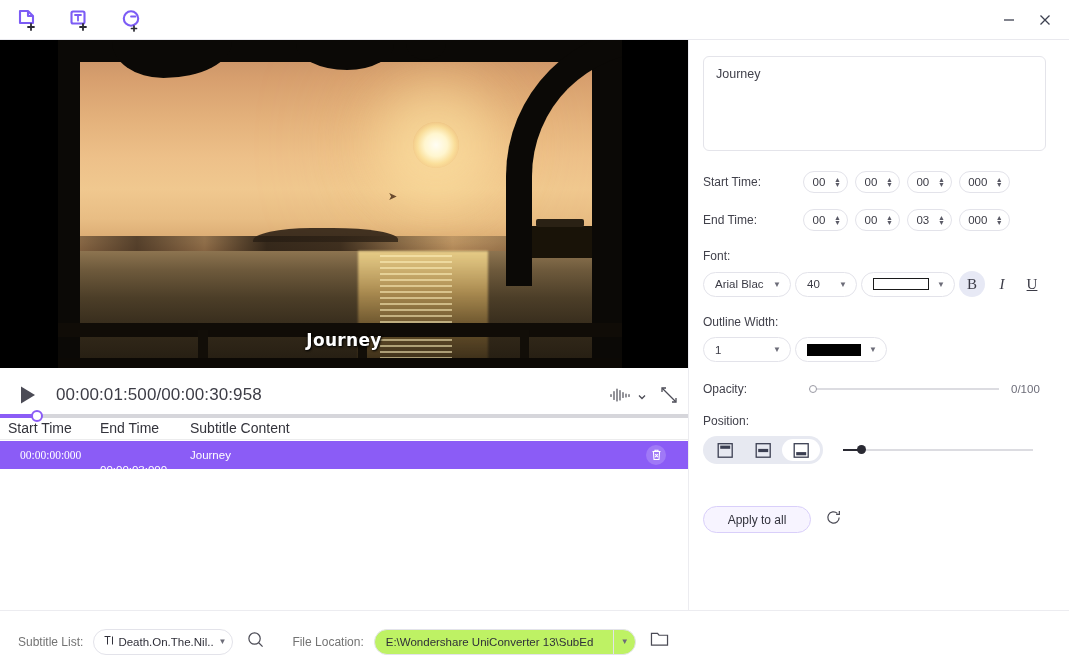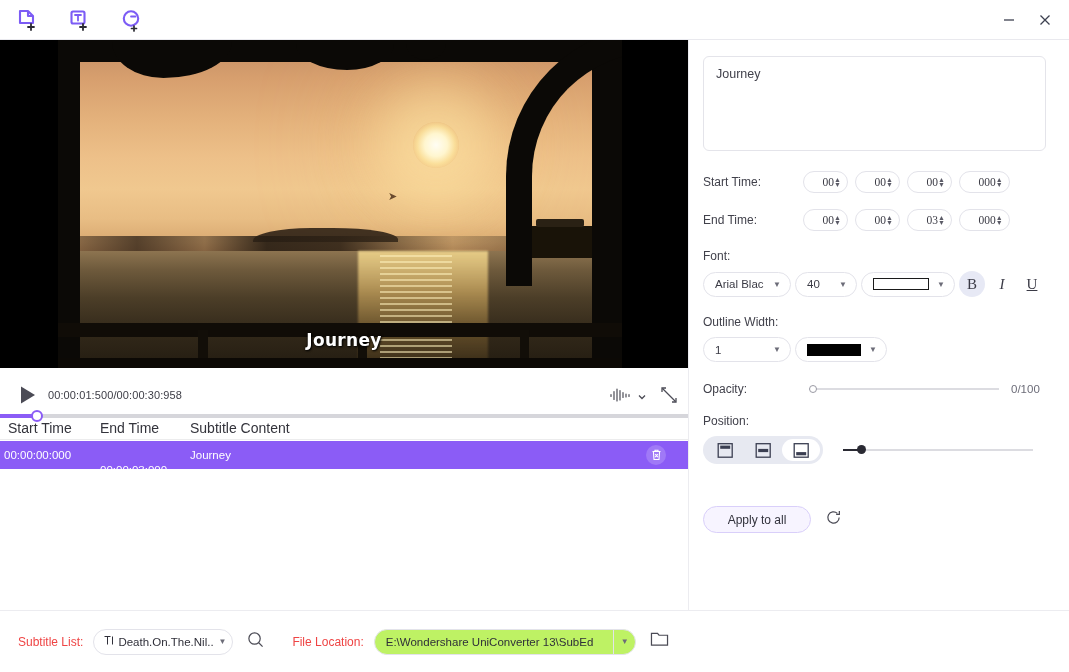--- a/index.html
+++ b/index.html
@@ -159,21 +159,21 @@
     cursor: pointer;
   }
   .transport {
     position: absolute; left: 0; top: 336px; width: 688px; height: 38px;
     display: flex; align-items: center;
   }
   .play-btn {
     width: 40px; height: 38px; display: flex; align-items: center; justify-content: center;
     cursor: pointer; margin-left: 8px;
   }
-  .time-label { font-size: 11px; color: #3d3d46; letter-spacing: 0.1px; }
+  .time-label { font-size: 17px; color: #3d3d46; margin-left: 8px; letter-spacing: 0.1px; }
   .transport-right {
     position: absolute; right: 10px; top: 0; height: 38px;
     display: flex; align-items: center; gap: 14px;
   }
   .icon-btn { cursor: pointer; display: flex; align-items: center; gap: 3px; }
 
   
   .table-head {
     position: absolute; left: 0; top: 376px; width: 688px; height: 24px;
     display: flex; align-items: center;
@@ -182,21 +182,21 @@
   }
   .th-start { width: 100px; padding-left: 8px; }
   .th-end { width: 90px; }
   .th-content { flex: 1; }
   .table-body { position: absolute; left: 0; top: 401px; width: 688px; height: 169px; background:#fff; }
   .row {
     position: relative; display: flex; align-items: center;
     height: 28px; background: #8b5cf6; color: #ffffff; font-size: 11.5px;
     cursor: pointer;
   }
-  .td-start { width: 100px; padding-left: 4px; }
+  .td-start { width: 100px; padding-left: 20px; font-family: Liberation Serif, serif; }
   .td-end { width: 90px; margin-top: 30px; }
   .td-content { flex: 1; }
   .row-delete {
     position: absolute; right: 22px; top: 4px;
     width: 20px; height: 20px; border-radius: 50%;
     background: rgba(255,255,255,0.18);
     display: flex; align-items: center; justify-content: center;
     cursor: pointer;
   }
 
@@ -216,23 +216,23 @@
   }
   .row-line { display: flex; align-items: center; margin-top: 16px; }
   .lbl { font-size: 12px; color: #41414b; width: 100px; }
   .time-fields { display: flex; align-items: center; gap: 7px; }
   .tfield {
     display: flex; align-items: center;
     border: 1px solid #e3e3ea; border-radius: 12px; height: 22px;
     padding: 0 3px 0 0; background: #fff;
   }
   .tfield input {
-    width: 30px; border: none; outline: none; text-align: right;
+    width: 30px; border: none; outline: none; text-align: center;
     font-size: 11.5px; color: #3b3b45; background: transparent;
-    font-family: Liberation Serif, serif;
+    font-family: Liberation Sans, sans-serif;
   }
   .tfield input.wide { width: 36px; }
   .spin { display: flex; flex-direction: column; line-height: 5px; padding-right: 3px; cursor: pointer; }
   .spin span { font-size: 7px; color: #5a5a66; }
 
   .section-lbl { font-size: 12px; color: #41414b; margin-top: 18px; }
   .ctrl-row { display: flex; align-items: center; gap: 4px; margin-top: 8px; }
   .select {
     display: flex; align-items: center; justify-content: space-between;
     border: 1px solid #e3e3ea; border-radius: 13px; height: 25px;
@@ -289,21 +289,21 @@
     font-family: "Liberation Sans", sans-serif;
   }
   .reset-icon { cursor: pointer; }
 
   
   .bottom {
     position: absolute; left: 0; top: 610px; width: 1069px; height: 62px;
     background: #ffffff; border-top: 1px solid #ececf0;
     display: flex; align-items: center;
   }
-  .b-lbl { font-size: 12px; color: #ef4444; }
+  .b-lbl { font-size: 12px; color: #737373; }
   .sl-select {
     display: flex; align-items: center;
     width: 140px; height: 26px; border: 1px solid #e3e3ea; border-radius: 13px;
     padding: 0 6px 0 9px; background: #fff; cursor: pointer;
     font-size: 11.5px; color: #2f2f39; gap: 4px;
   }
   .sl-name { flex: 1; overflow: hidden; white-space: nowrap; }
   .fl-select {
     display: flex; align-items: center;
     width: 262px; height: 26px; border: 1px solid #e3e3ea; border-radius: 13px;

